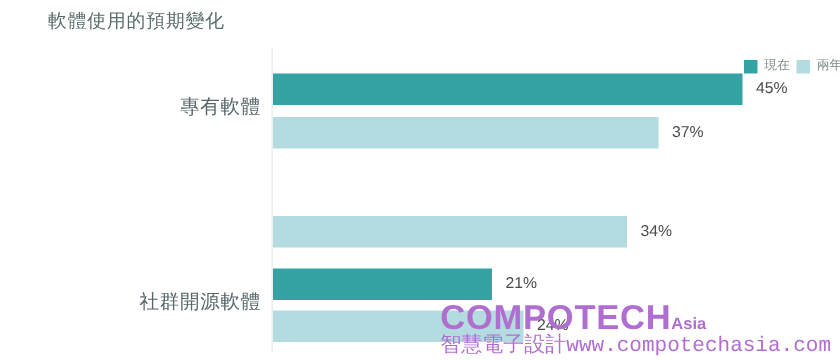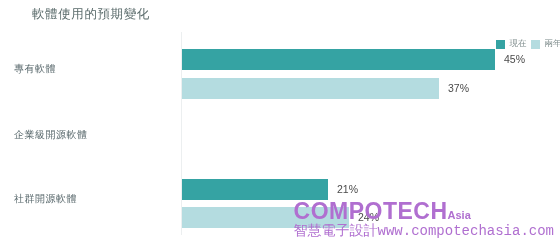--- a/index.html
+++ b/index.html
@@ -85,21 +85,22 @@
     position: absolute;
     left: 0;
     width: 560px;
     height: 63px;
   }
   .cat-label {
     position: absolute;
     right: 386px; 
     top: 22px;
     width: 160px;
-    font-size: 10px;
+    text-align: right;
+    font-size: 13px;
     color: #56666a;
     letter-spacing: 0.5px;
     white-space: nowrap;
   }
   .bar-row {
     position: absolute;
     left: 182px;
     height: 38px;
     display: flex;
     align-items: center;
@@ -176,21 +177,24 @@
         <div class="bar" style="width:313px;background:#35a3a3"></div>
         <span class="bar-value">45%</span>
       </div>
       <div class="bar-row" style="top:29px">
         <div class="bar" style="width:257px;background:#b4dce0"></div>
         <span class="bar-value">37%</span>
       </div>
     </div>
 
     <div class="cat-group" style="top:78px">
-      <div class="cat-label">企業級開源軟體</div>
+      <div class="bar-row" style="top:29px">
+        <div class="bar" style="width:236px;background:#b4dce0"></div>
+        <span class="bar-value">34%</span>
+      </div>
     </div>
 
     <div class="cat-group" style="top:142px">
       <div class="cat-label">社群開源軟體</div>
       <div class="bar-row" style="top:0px">
         <div class="bar" style="width:146px;background:#35a3a3"></div>
         <span class="bar-value">21%</span>
       </div>
       <div class="bar-row" style="top:28px">
         <div class="bar" style="width:167px;background:#b4dce0"></div>

